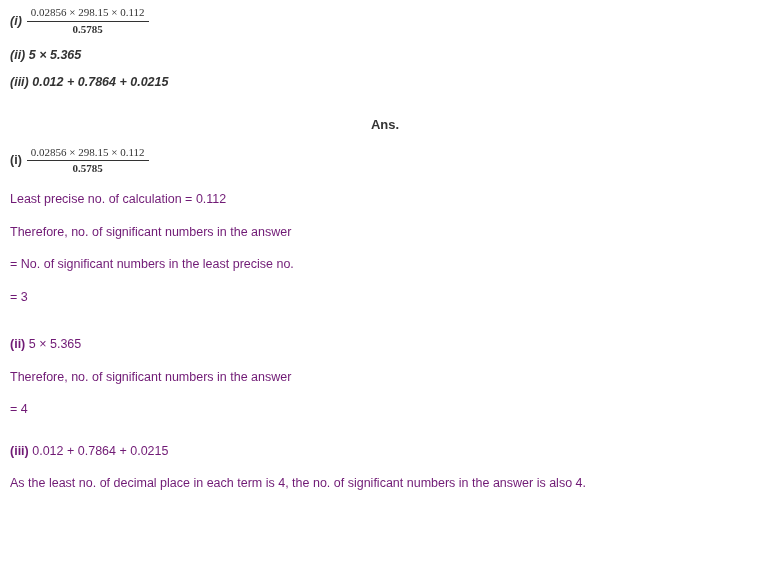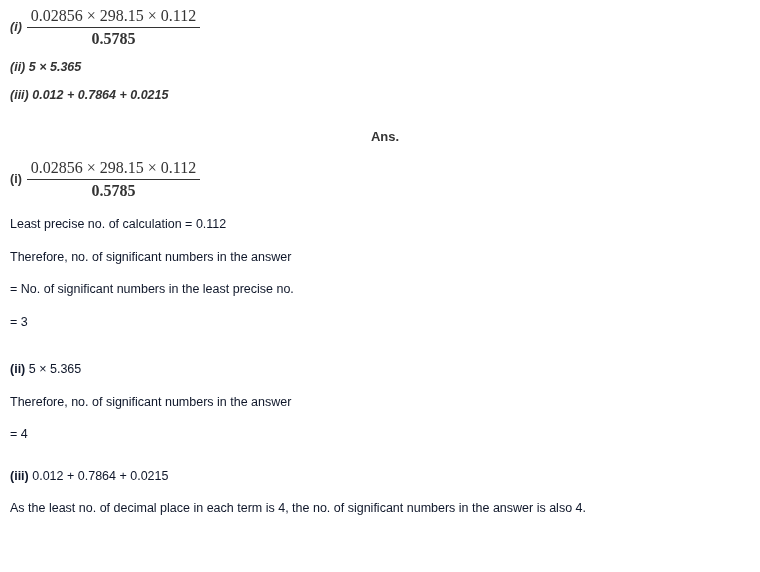--- a/index.html
+++ b/index.html
@@ -39,21 +39,21 @@
   }
   .ans-heading {
     font-weight: bold;
     font-size: 13px;
     color: #333333;
     margin: 24px 0 0 10px;
     text-align: center;
   }
   .body-line {
     font-size: 12.5px;
-    color: #0f172a;
+    color: #701a75;
     margin: 15px 0 0 10px;
   }
   .gap-top {
     margin-top: 30px;
   }
   .lbl {
     font-weight: bold;
     font-style: italic;
   }
   .lbl-plain {
@@ -68,21 +68,21 @@
   .frac-row .lead {
     font-style: italic;
     font-weight: bold;
     font-size: 12.5px;
     margin-right: 5px;
   }
   .frac {
     display: inline-block;
     text-align: center;
     font-family: "Liberation Serif", serif;
-    font-size: 16px;
+    font-size: 11px;
     line-height: 1.25;
     vertical-align: middle;
   }
   .frac .num {
     display: block;
     padding: 0 4px 1px 4px;
     border-bottom: 1px solid #333333;
     white-space: nowrap;
   }
   .frac .den {

